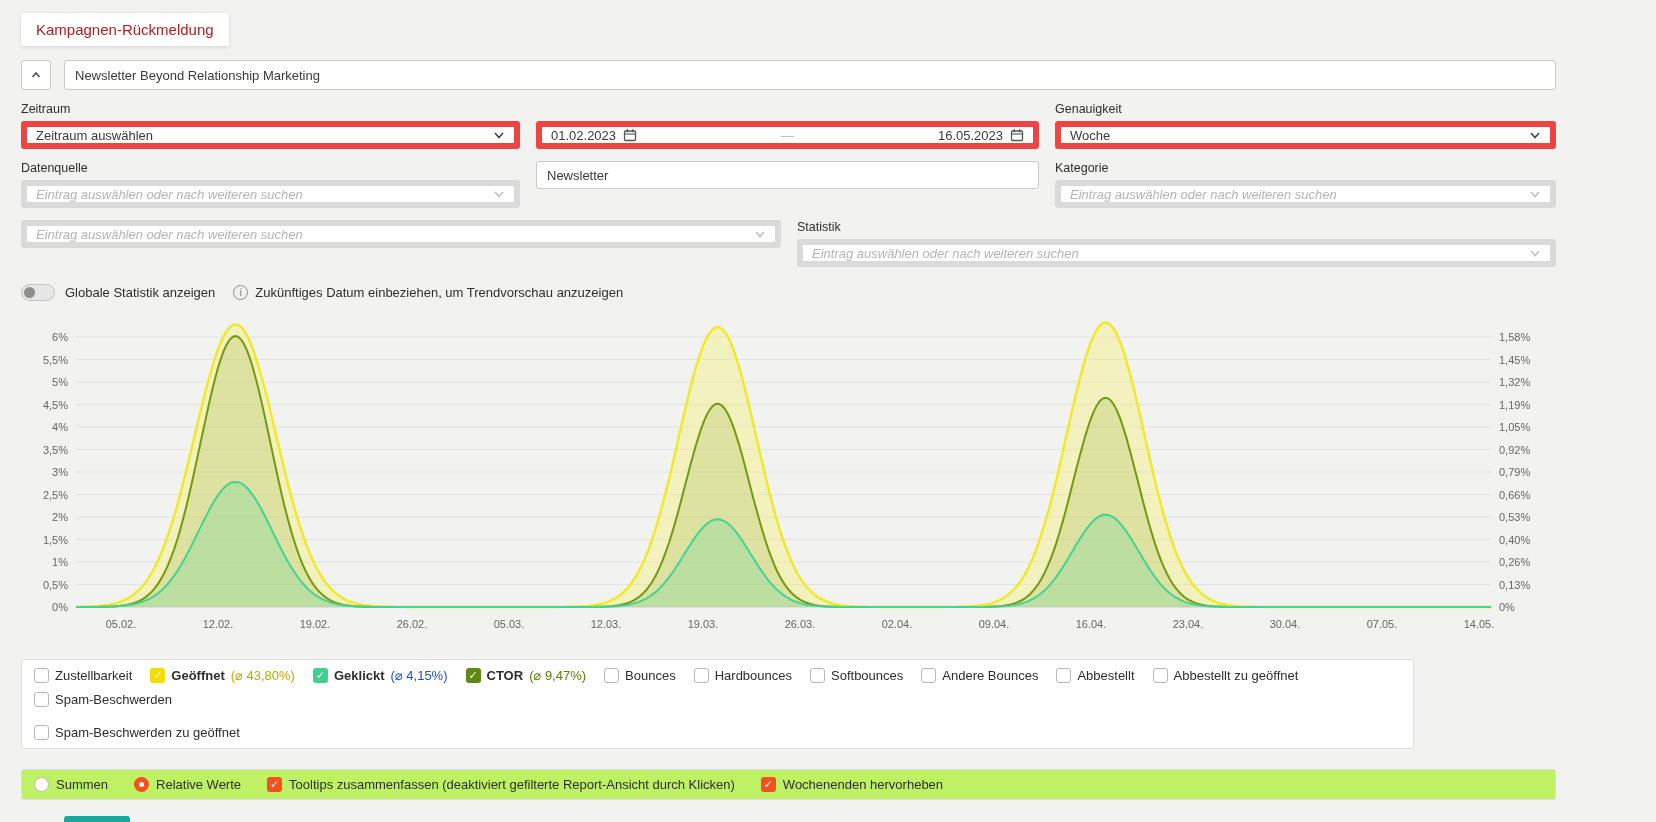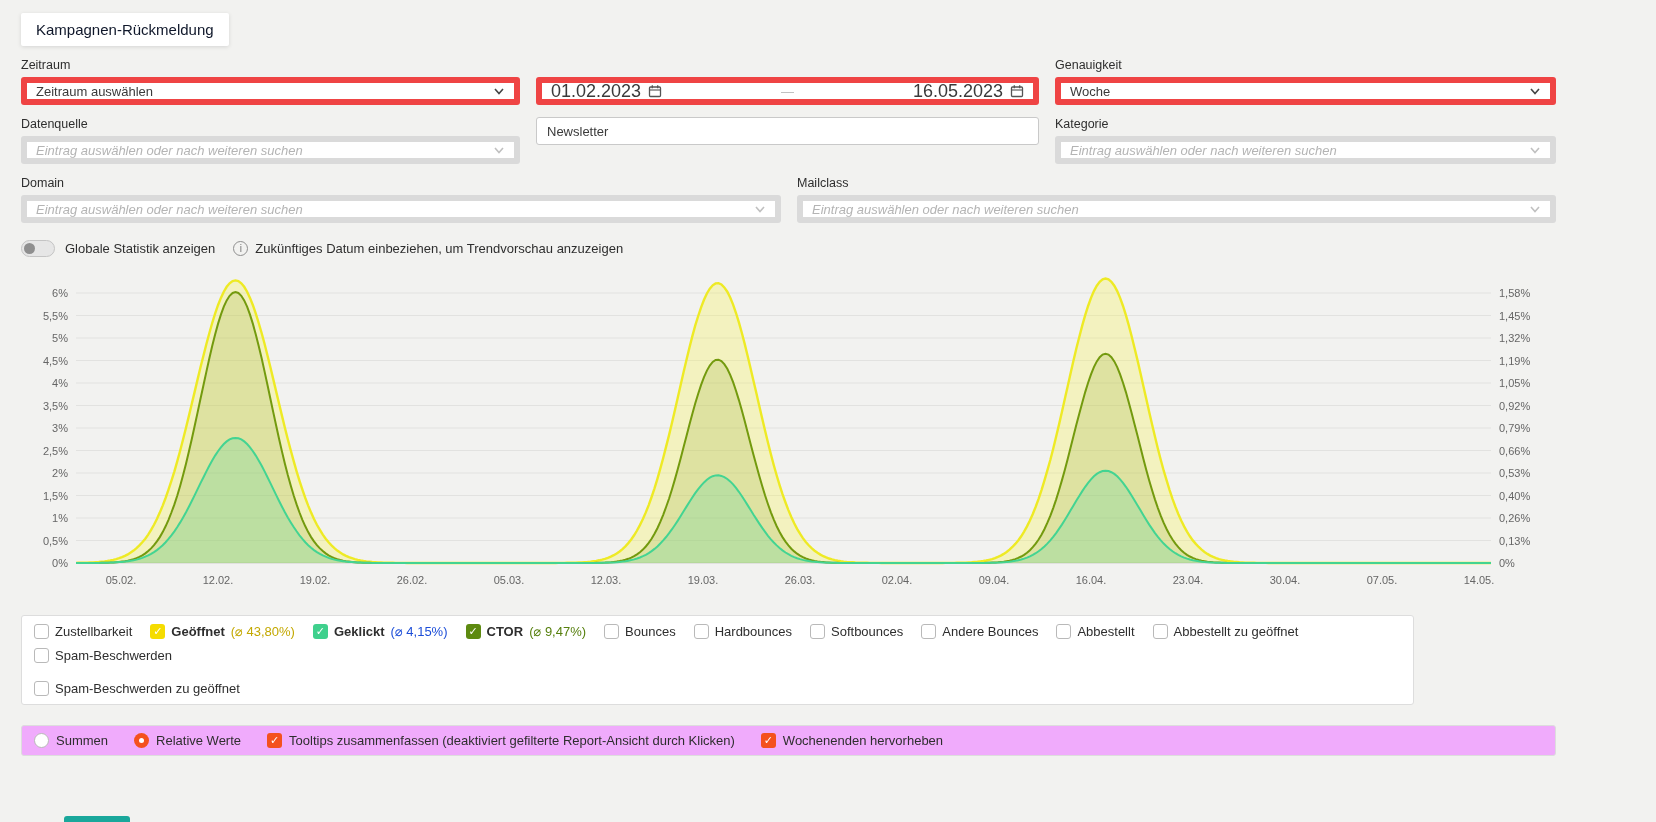--- a/index.html
+++ b/index.html
@@ -3,21 +3,21 @@
 <meta charset="utf-8">
 <style>
   html,body{margin:0;padding:0;}
   body{
     width:1656px;height:822px;position:relative;overflow:hidden;
     background:#f2f2f0;color:#333;
     font-family:"Liberation Sans","DejaVu Sans",sans-serif;
   }
   .tab{
     display:inline-block;margin:13px 0 0 21px;background:#fff;
-    padding:8px 15px;font-size:15px;color:#0f172a;
+    padding:8px 15px;font-size:15px;color:#b91c1c;
     box-shadow:0 1px 4px rgba(0,0,0,.12);border-radius:2px;
   }
   .content{margin-left:21px;width:1535px;}
   .topbar{display:flex;gap:13px;margin-top:14px;}
   .collapse-btn{
     width:30px;height:30px;background:#fff;border:1px solid #c9c9c9;border-radius:3px;
     display:flex;align-items:center;justify-content:center;cursor:pointer;box-sizing:border-box;
   }
   input.text-field{
     background:#fff;border:1px solid #c9c9c9;border-radius:3px;height:30px;
@@ -33,21 +33,21 @@
     height:28px;box-sizing:border-box;background:#fff;border:6px solid #ef4444;border-radius:3px;
     display:flex;align-items:center;padding:0 9px;font-size:13px;
   }
   .select{justify-content:space-between;cursor:pointer;}
   .select .val{color:#3a3a3a;}
   .multiselect{border-color:#dadada;font-style:italic;}
   .multiselect .val{color:#b4b4b4;}
   .w1{width:499px;}.w2{width:503px;}.w3{width:501px;}
   .wh1{width:760px;}.wh2{width:759px;}
   .daterange{justify-content:space-between;}
-  .dval{display:flex;align-items:center;gap:7px;font-size:18px;color:#3a3a3a;cursor:pointer;}
+  .dval{display:flex;align-items:center;gap:7px;font-size:13px;color:#3a3a3a;cursor:pointer;}
   .dash{color:#b9b9b9;}
   .chev{display:block;}
   .toggle-row{display:flex;align-items:center;margin-top:17px;font-size:13px;color:#2e2e2e;}
   .toggle{width:34px;height:17px;border-radius:9px;background:#e6e6e6;border:1px solid #c4c4c4;
     position:relative;cursor:pointer;box-sizing:border-box;margin-right:10px;}
   .knob{position:absolute;left:2px;top:2px;width:11px;height:11px;border-radius:50%;background:#8f8f8f;}
   .info{display:flex;align-items:center;gap:7px;margin-left:18px;}
   .info-icon{width:15px;height:15px;border:1px solid #8f8f8f;border-radius:50%;display:flex;
     align-items:center;justify-content:center;font-size:10px;color:#777;box-sizing:border-box;}
   .chart{margin-top:16px;}
@@ -55,40 +55,48 @@
     margin-top:18px;background:#fff;border:1px solid #ddd;border-radius:3px;
     padding:8px 12px;display:flex;flex-wrap:wrap;column-gap:18px;row-gap:9px;
     font-size:13px;align-items:center;width:1393px;box-sizing:border-box;color:#2e2e2e;
   }
   .legend-item{display:flex;align-items:center;gap:6px;cursor:pointer;}
   .cb{width:15px;height:15px;border-radius:3px;box-sizing:border-box;display:flex;
     align-items:center;justify-content:center;font-size:11px;color:#fff;flex:0 0 auto;}
   .cb.unchecked{background:#fff;border:1px solid #b9b9b9;}
   .break{width:100%;height:0;}
   .options-box{
-    margin-top:20px;background:#f0abfc;border:1px solid #ddd;border-radius:3px;
+    margin-top:20px;background:#bef264;border:1px solid #ddd;border-radius:3px;
     padding:7px 12px;display:flex;align-items:center;gap:26px;font-size:13px;
     width:1535px;box-sizing:border-box;color:#2e2e2e;
   }
   .opt{display:flex;align-items:center;gap:7px;cursor:pointer;}
   .radio{width:15px;height:15px;border-radius:50%;box-sizing:border-box;position:relative;flex:0 0 auto;}
   .radio.off{background:#fff;border:1px solid #b9b9b9;}
   .radio .dot{position:absolute;left:50%;top:50%;width:5px;height:5px;margin:-2.5px 0 0 -2.5px;
     border-radius:50%;background:#fff;}
   .peek{position:absolute;left:64px;bottom:0;width:66px;height:6px;background:#1aa79b;border-radius:3px 3px 0 0;}
 </style>
 </head>
 <body>
 
 
 
 <div class="tab">Kampagnen-Rückmeldung</div>
 
 <div class="content">
 
+  <div class="topbar">
+    <div class="collapse-btn">
+      <svg class="chev" width="14" height="14" viewBox="0 0 14 14">
+        <polyline points="3.5,9 7,5 10.5,9" fill="none" stroke="#555" stroke-width="1.8"></polyline>
+      </svg>
+    </div>
+    <input class="text-field campaign-input" type="text" value="Newsletter Beyond Relationship Marketing" style="">
+  </div>
 
   <div class="row">
     <div class="col w1">
       <div class="flabel">Zeitraum</div>
       <div class="field select w1">
         <span class="val">Zeitraum auswählen</span>
         <svg class="chev" width="12" height="12" viewBox="0 0 12 12">
           <polyline points="2,4 6,8.5 10,4" fill="none" stroke="#444" stroke-width="1.6"></polyline>
         </svg>
       </div>
@@ -147,30 +155,29 @@
         <span class="val">Eintrag auswählen oder nach weiteren suchen</span>
         <svg class="chev" width="12" height="12" viewBox="0 0 12 12">
           <polyline points="2,4 6,8.5 10,4" fill="none" stroke="#c0c0c0" stroke-width="1.6"></polyline>
         </svg>
       </div>
     </div>
   </div>
 
   <div class="row">
     <div class="col wh1">
-      <div class="flabel">Domain</div>
       <div class="field select multiselect wh1">
         <span class="val">Eintrag auswählen oder nach weiteren suchen</span>
         <svg class="chev" width="12" height="12" viewBox="0 0 12 12">
           <polyline points="2,4 6,8.5 10,4" fill="none" stroke="#c0c0c0" stroke-width="1.6"></polyline>
         </svg>
       </div>
     </div>
     <div class="col wh2">
-      <div class="flabel">Mailclass</div>
+      <div class="flabel">Statistik</div>
       <div class="field select multiselect wh2">
         <span class="val">Eintrag auswählen oder nach weiteren suchen</span>
         <svg class="chev" width="12" height="12" viewBox="0 0 12 12">
           <polyline points="2,4 6,8.5 10,4" fill="none" stroke="#c0c0c0" stroke-width="1.6"></polyline>
         </svg>
       </div>
     </div>
   </div>
 
   <div class="toggle-row">

